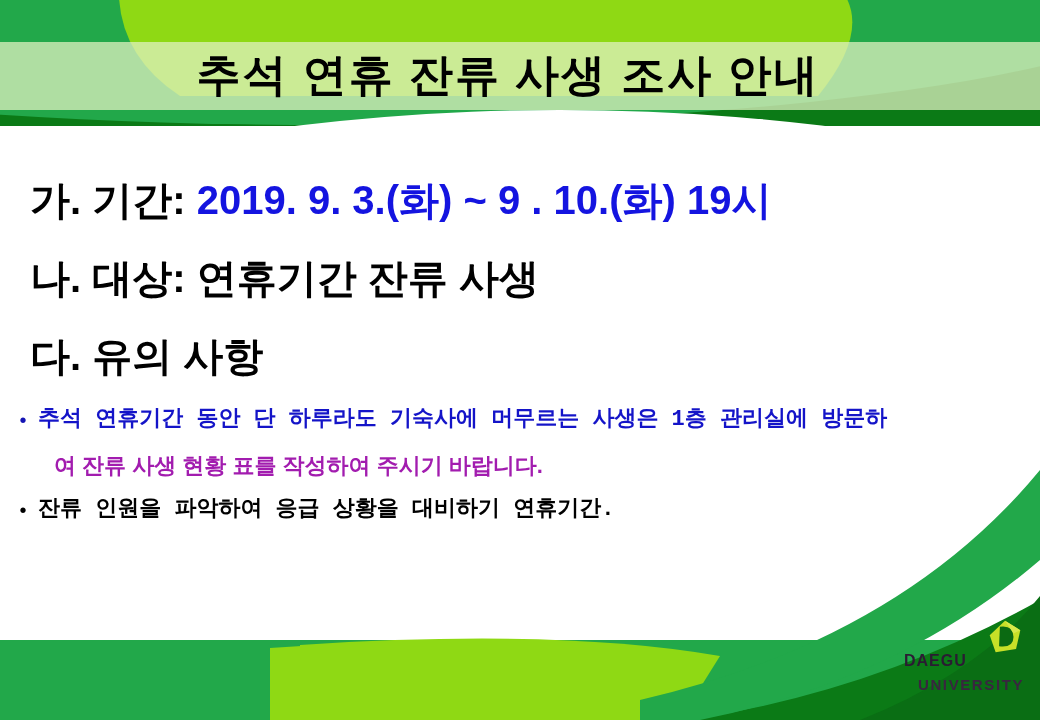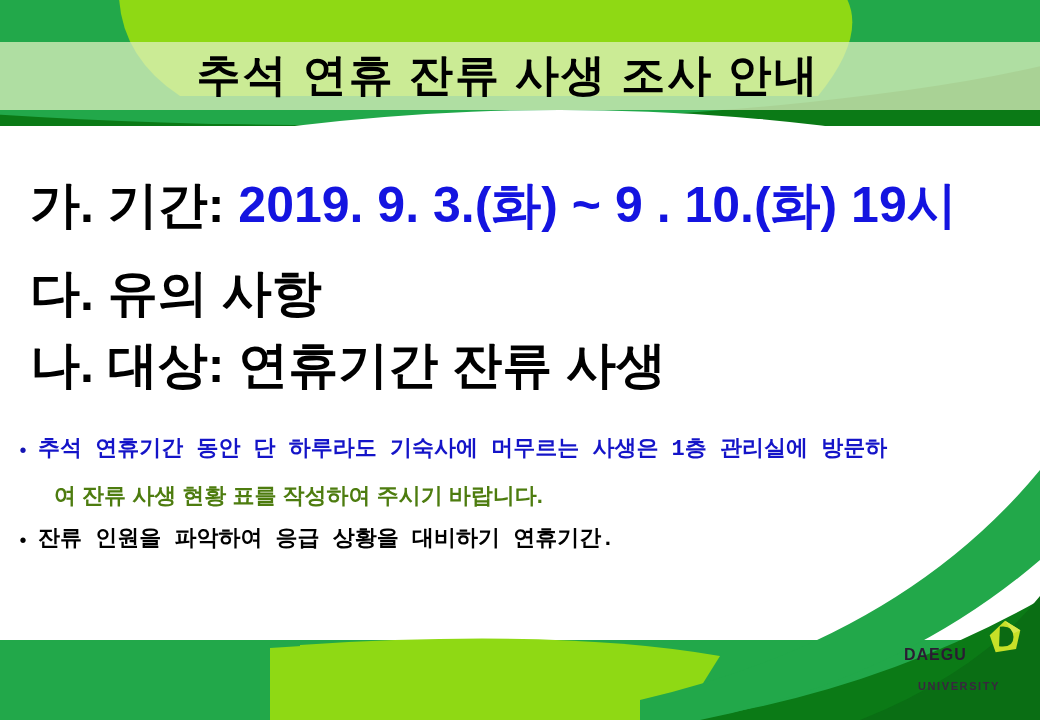--- a/index.html
+++ b/index.html
@@ -50,21 +50,21 @@
   
   #body-block {
     position: absolute;
     left: 0;
     top: 180px;
     width: 1040px;
     z-index: 5;
   }
 
   .lead-line {
-    font-size: 50px;
+    font-size: 40px;
     font-weight: bold;
     color: #000000;
     padding-left: 30px;
     line-height: 1.0;
     white-space: nowrap;
   }
   .lead-line.l1 { margin-bottom: 38px; }
   .lead-line.l2 { margin-bottom: 38px; }
   .lead-line.l3 { margin-bottom: 22px; }
 
@@ -96,21 +96,21 @@
     font-weight: bold;
     line-height: 44px;
     color: #000000;
     font-family: Liberation Mono, monospace;
   }
   .bullet-text.blue { color: #1414C8; }
   .bullet-cont {
     font-size: 22px;
     font-weight: bold;
     line-height: 44px;
-    color: #4d7c0f;
+    color: #a21caf;
     padding-left: 46px;
   }
 
   
   #logo {
     position: absolute;
     right: 16px;
     bottom: 26px;
     width: 120px;
     height: 74px;
@@ -132,27 +132,27 @@
   }
   #logo-name {
     font-size: 16px;
     font-weight: bold;
     color: #2B1B33;
     letter-spacing: 1px;
     line-height: 1;
     display: block;
   }
   #logo-sub {
-    font-size: 11px;
+    font-size: 15px;
     font-weight: bold;
     color: #3A2540;
     letter-spacing: 1.6px;
     line-height: 1;
     display: block;
-    margin-top: 18px;
+    margin-top: 8px;
     padding-left: 14px;
   }
 </style>
 </head>
 <body>
 
 <div id="slide">
 
   <svg id="bg-art" viewBox="0 0 1040 720" preserveAspectRatio="none" xmlns="http://www.w3.org/2000/svg">
 
@@ -188,26 +188,26 @@
     <div id="slide-title">추석 연휴 잔류 사생 조사 안내</div>
   </div>
 
   <div id="body-block">
 
     <div class="lead-line l1">
       <span>가. 기간:</span>
       <span class="lead-value">2019. 9. 3.(화) ~ 9 . 10.(화) 19시</span>
     </div>
 
+    <div class="lead-line l2">
+      <span>나. 대상: 연휴기간 잔류 사생</span>
+    </div>
+
     <div class="lead-line l3">
       <span>다. 유의 사항</span>
-    </div>
-
-    <div class="lead-line l2">
-      <span>나. 대상: 연휴기간 잔류 사생</span>
     </div>
 
     <div id="bullets">
 
       <div class="bullet-row">
         <span class="bullet-dot blue">•</span>
         <span class="bullet-text blue">추석 연휴기간 동안 단 하루라도 기숙사에 머무르는 사생은 1층 관리실에 방문하</span>
       </div>
       <div class="bullet-cont">여 잔류 사생 현황 표를 작성하여 주시기 바랍니다.</div>
 

